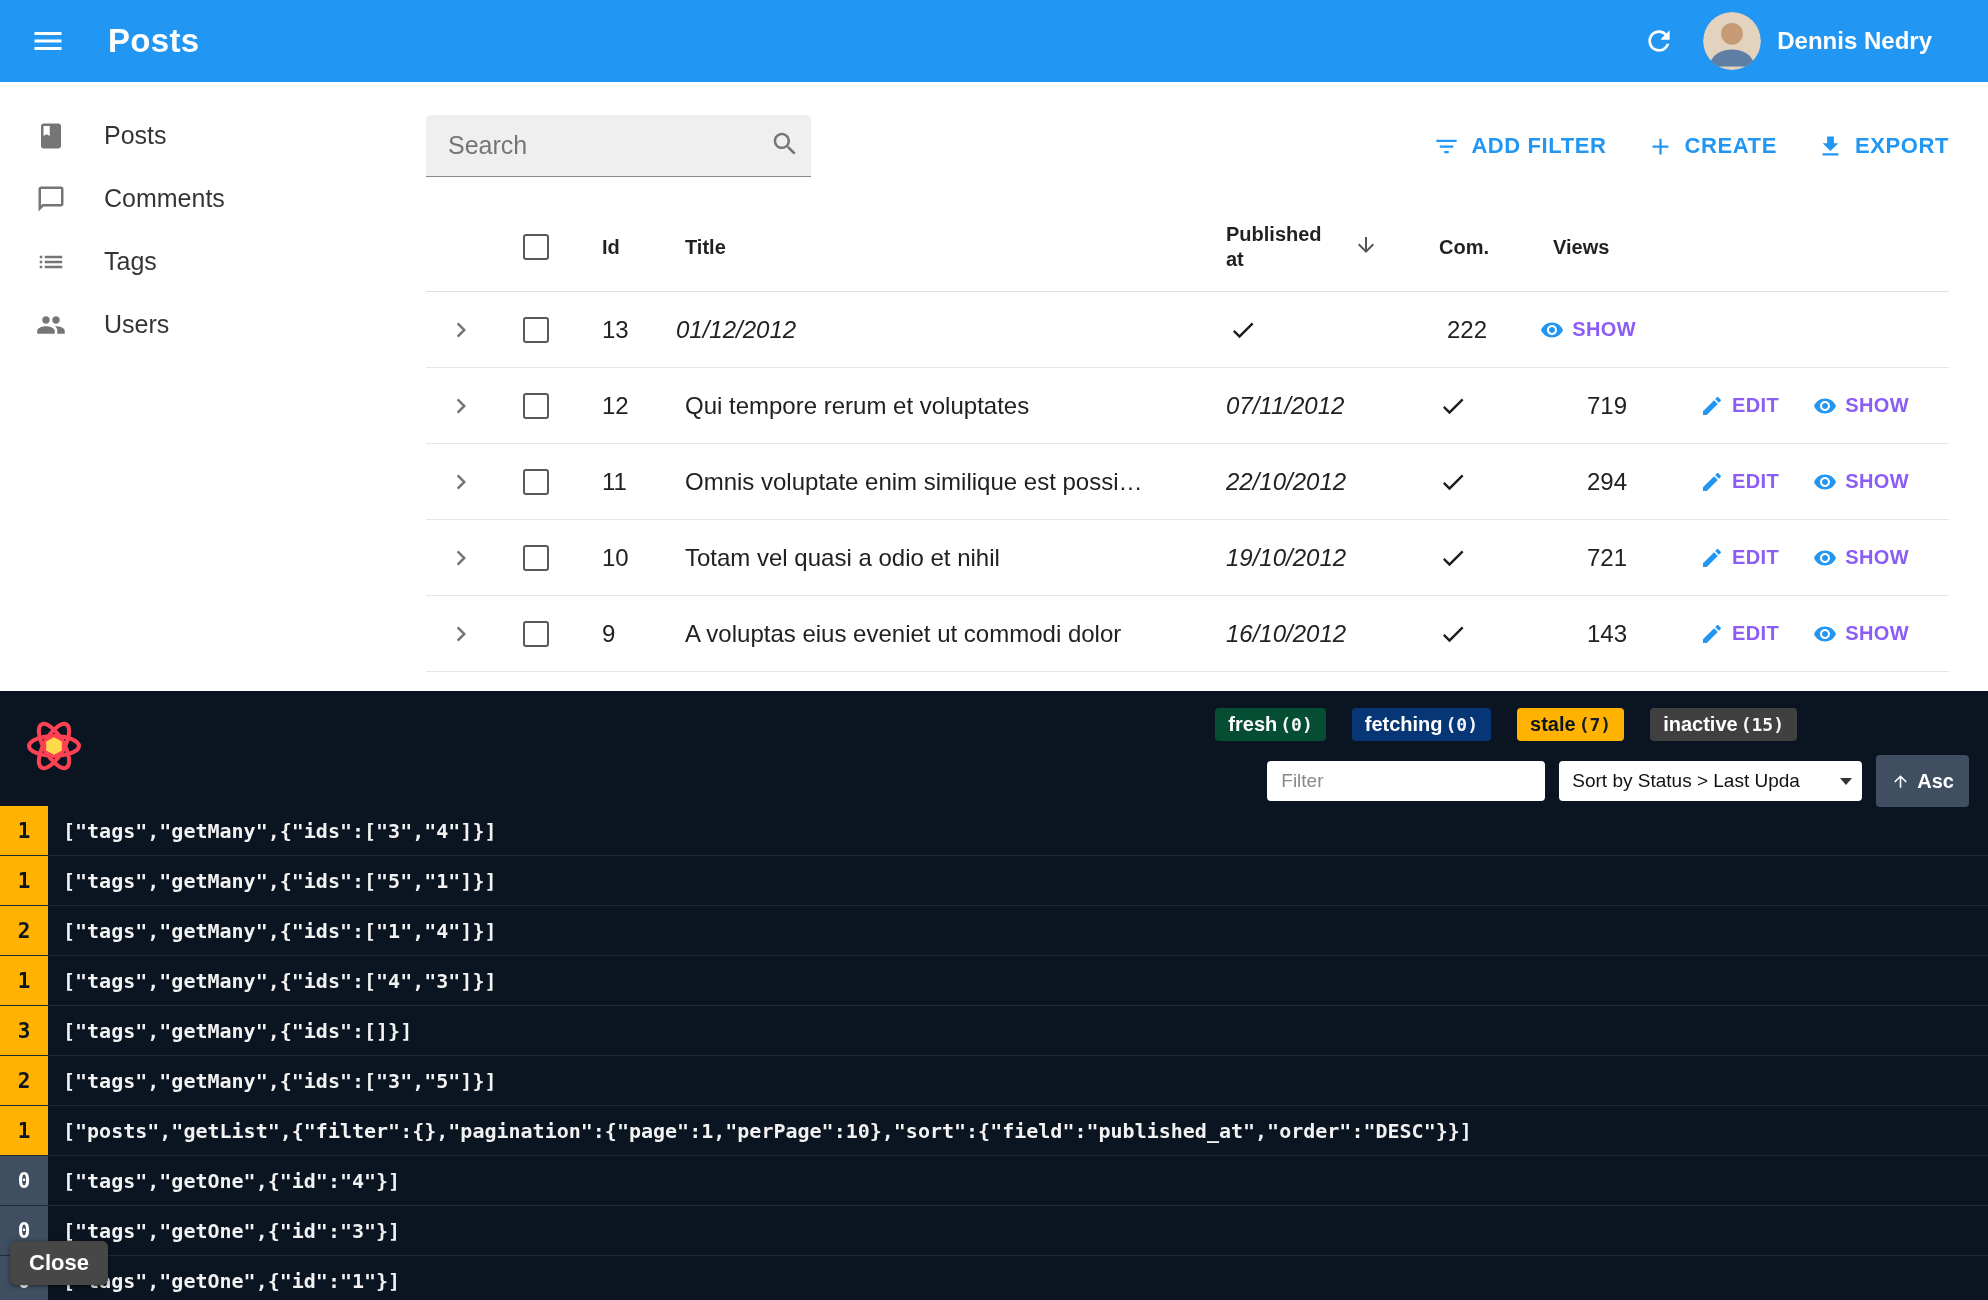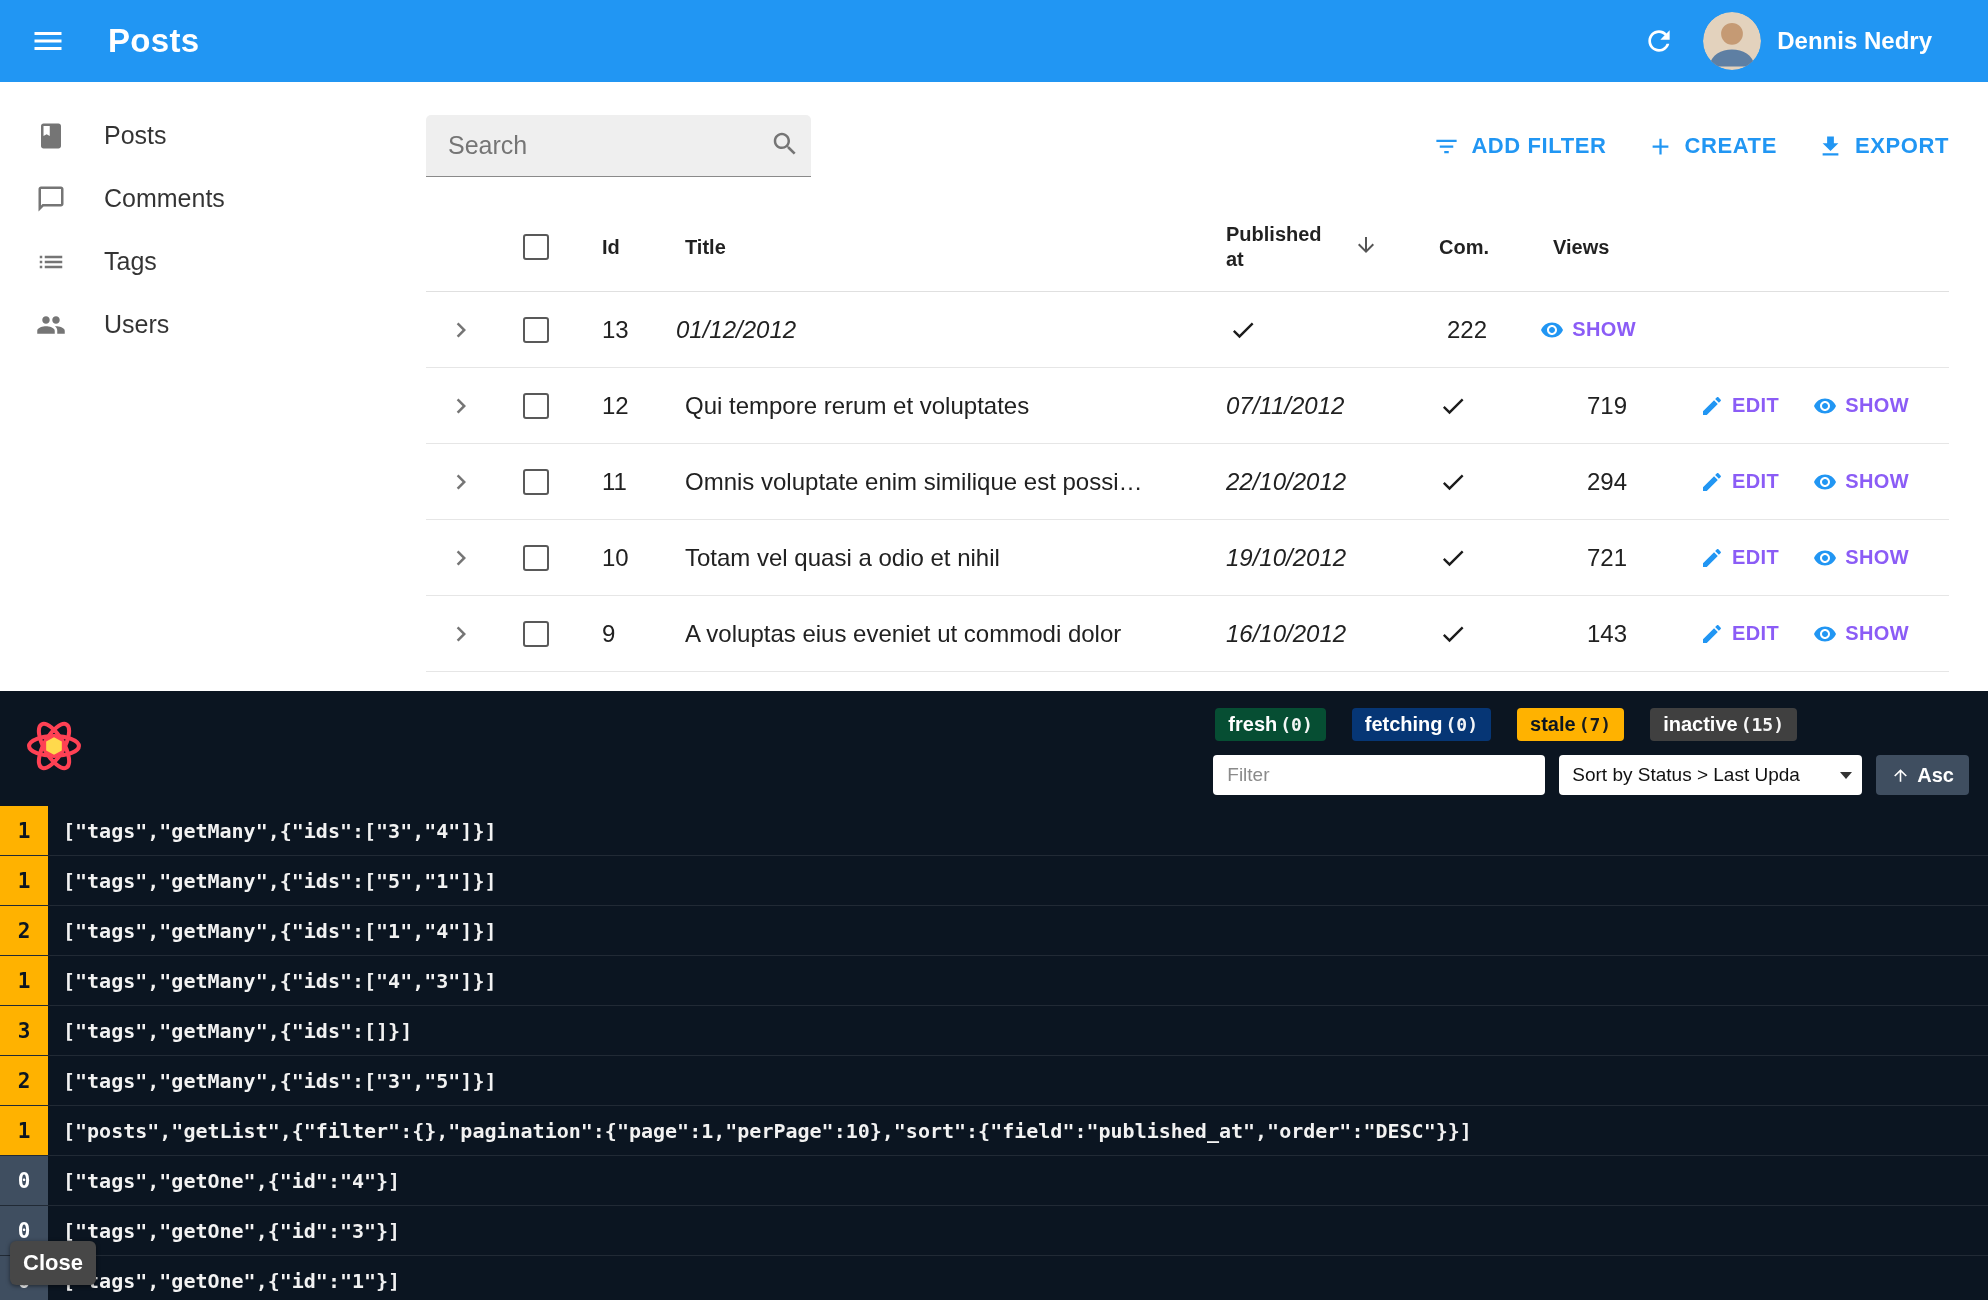--- a/index.html
+++ b/index.html
@@ -64,33 +64,33 @@
   .devtools { position:absolute; left:0; top:691px; width:1988px; height:609px; background:#0b1521; color:#fff; }
   .dt-logo { position:absolute; left:25px; top:26px; width:58px; height:58px; }
   .dt-badges { position:absolute; top:17px; right:191px; display:flex; gap:10px; align-items:center; }
   .chip { display:flex; align-items:center; padding:5px 13px; border-radius:4px; font-size:20px; font-weight:700; cursor:pointer; white-space:nowrap;margin-left:16px; }
   .chip .chip-count { font-family:"DejaVu Sans Mono",monospace; font-size:18px; margin-left:3px; opacity:0.95; }
   .chip-fresh { background:rgba(0,171,82,0.38); color:#fff; }
   .chip-fetching { background:rgba(0,107,255,0.38); color:#fff; }
   .chip-stale { background:#ffb200; color:#0b1521; }
   .chip-inactive { background:#404040; color:#fff; }
   .dt-controls { position:absolute; top:64px; right:19px; display:flex; gap:14px; align-items:center; }
-  .dt-filter { width:332px; height:40px; border:none; border-radius:4px; padding:0 14px; font-size:19px; font-family:"Liberation Sans",sans-serif; color:#222; background:#fff; outline:none; }
+  .dt-filter { width:278px; height:40px; border:none; border-radius:4px; padding:0 14px; font-size:19px; font-family:"Liberation Sans",sans-serif; color:#222; background:#fff; outline:none; }
   .dt-filter::placeholder { color:#8a8a8a; }
   .sort-select { width:303px; height:40px; background:#fff; color:#111; border-radius:4px; font-size:19px; display:flex; align-items:center; padding:0 30px 0 13px; position:relative; cursor:pointer; white-space:nowrap; overflow:hidden; }
   .sort-select .caret { position:absolute; right:10px; top:17px; width:0; height:0; border-left:6px solid transparent; border-right:6px solid transparent; border-top:7px solid #333; }
-  .asc-btn { height:40px; background:#3f4e60; border:none; border-radius:4px; color:#fff; font-size:20px; font-weight:700; display:flex; align-items:center; gap:7px; padding:17px 15px; cursor:pointer; font-family:"Liberation Sans",sans-serif; }
+  .asc-btn { height:52px; background:#3f4e60; border:none; border-radius:4px; color:#fff; font-size:20px; font-weight:700; display:flex; align-items:center; gap:7px; padding:17px 15px; cursor:pointer; font-family:"Liberation Sans",sans-serif; }
   .asc-btn svg { width:19px; height:19px; fill:#fff; }
   .dt-queries { position:absolute; top:115px; left:0; right:0; }
   .qrow { height:50px; display:flex; align-items:stretch; border-bottom:1px solid rgba(255,255,255,0.09); cursor:pointer; }
   .qcount { width:48px; display:flex; align-items:center; justify-content:center; font-family:"DejaVu Sans Mono",monospace; font-weight:700; font-size:21px; flex:0 0 auto; }
   .qcount.state-stale { background:#ffb200; color:#0b1521; }
   .qcount.state-inactive { background:#3f4e60; color:#fff; }
   .qkey { display:flex; align-items:center; padding-left:15px; font-family:"DejaVu Sans Mono",monospace; font-size:20px; font-weight:600; color:#f2f2f2; white-space:nowrap; }
-  .dt-close { position:absolute; left:10px; bottom:15px; background:#474747; color:#fff; border:none; border-radius:6px; padding:9px 13px; font-size:22px; font-weight:700; cursor:pointer; z-index:5; font-family:"Liberation Sans",sans-serif; box-shadow:0 1px 4px rgba(0,0,0,0.5); }
+  .dt-close { position:absolute; left:10px; bottom:15px; background:#474747; color:#fff; border:none; border-radius:6px; padding:9px 19px; font-size:22px; font-weight:700; cursor:pointer; z-index:5; font-family:"Liberation Sans",sans-serif; box-shadow:0 1px 4px rgba(0,0,0,0.5); }
 </style>
 </head>
 <body>
 
 <div class="screen">
 
   <header class="appbar">
     <button class="icon-btn">
       <svg width="36" height="36" viewBox="0 0 24 24">
           <path d="M3 18h18v-2H3v2zm0-5h18v-2H3v2zm0-5h18V6H3v2z"></path>

